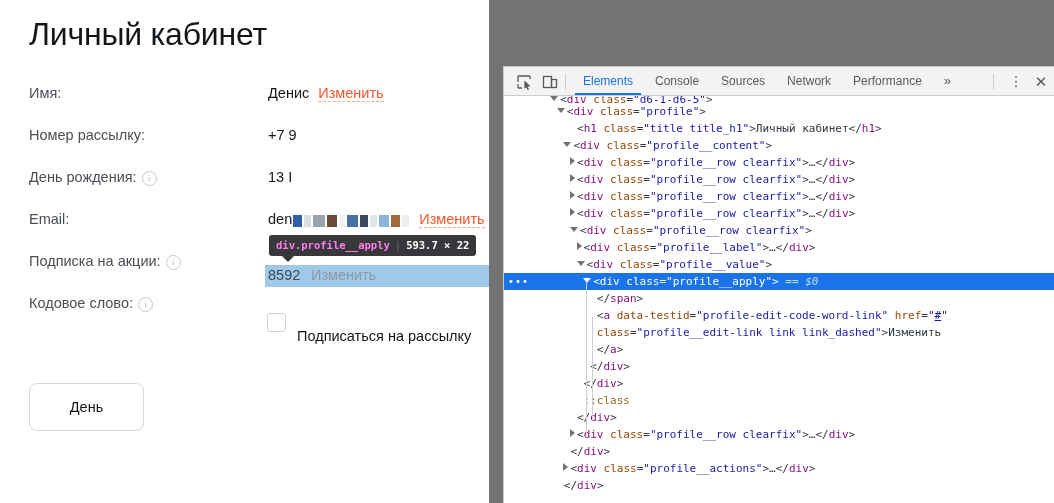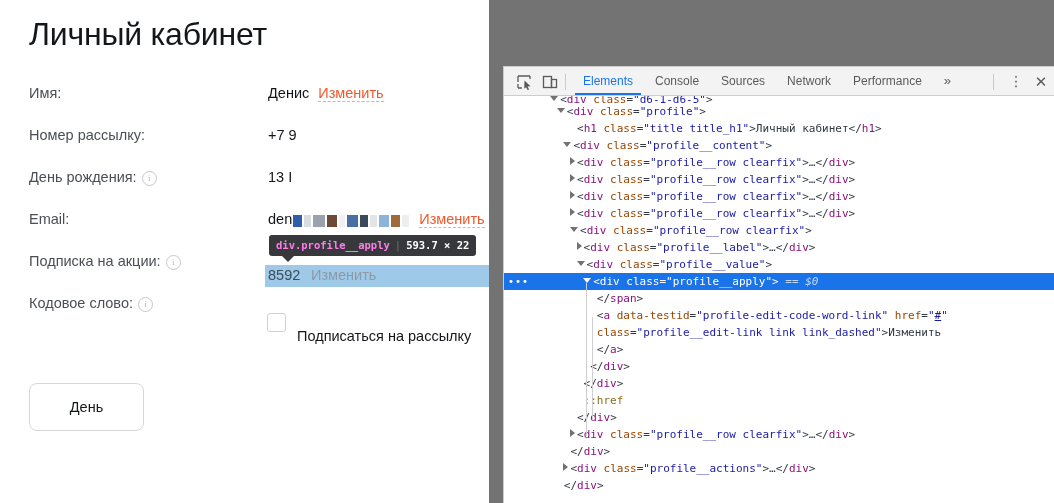--- a/index.html
+++ b/index.html
@@ -319,21 +319,21 @@
         <div class="tline"><span style="display: inline-block; width: 66px;"></span><span class="tri open"></span><span class="punc">&lt;</span><span class="tag">div</span><span class="attr"> class</span><span class="punc">=</span><span class="val">"profile__row clearfix"</span><span class="punc">&gt;</span></div>
         <div class="tline"><span style="display: inline-block; width: 72.6px;"></span><span class="tri"></span><span class="punc">&lt;</span><span class="tag">div</span><span class="attr"> class</span><span class="punc">=</span><span class="val">"profile__label"</span><span class="punc">&gt;</span><span class="punc">…</span><span class="punc">&lt;/</span><span class="tag">div</span><span class="punc">&gt;</span></div>
         <div class="tline"><span style="display: inline-block; width: 72.6px;"></span><span class="tri open"></span><span class="punc">&lt;</span><span class="tag">div</span><span class="attr"> class</span><span class="punc">=</span><span class="val">"profile__value"</span><span class="punc">&gt;</span></div>
         <div class="tline sel"><span class="badge-dots">•••</span><span style="display: inline-block; width: 79.2px;"></span><span class="tri open"></span><span class="punc">&lt;</span><span class="tag">div</span><span class="attr"> class</span><span class="punc">=</span><span class="val">"profile__apply"</span><span class="punc">&gt;</span><span class="dollar"> == $0</span></div>
         <div class="tline"><span style="display: inline-block; width: 85.8px;"></span><span style="display: inline-block; width: 7px;"></span><span class="punc">&lt;/</span><span class="tag">span</span><span class="punc">&gt;</span></div>
         <div class="tline"><span style="display: inline-block; width: 85.8px;"></span><span style="display: inline-block; width: 7px;"></span><span class="punc">&lt;</span><span class="tag">a</span><span class="attr"> data-testid</span><span class="punc">=</span><span class="val">"profile-edit-code-word-link"</span><span class="attr"> href</span><span class="punc">=</span><span class="val">"</span><span class="lnk">#</span><span class="val">"</span></div>
         <div class="tline"><span style="display: inline-block; width: 85.8px;"></span><span style="display: inline-block; width: 7px;"></span><span class="attr">class</span><span class="punc">=</span><span class="val">"profile__edit-link link link_dashed"</span><span class="punc">&gt;</span><span class="txt">Изменить</span></div>
         <div class="tline"><span style="display: inline-block; width: 85.8px;"></span><span style="display: inline-block; width: 7px;"></span><span class="punc">&lt;/</span><span class="tag">a</span><span class="punc">&gt;</span></div>
         <div class="tline"><span style="display: inline-block; width: 79.2px;"></span><span style="display: inline-block; width: 7px;"></span><span class="punc">&lt;/</span><span class="tag">div</span><span class="punc">&gt;</span></div>
         <div class="tline"><span style="display: inline-block; width: 72.6px;"></span><span style="display: inline-block; width: 7px;"></span><span class="punc">&lt;/</span><span class="tag">div</span><span class="punc">&gt;</span></div>
-        <div class="tline"><span style="display: inline-block; width: 72.6px;"></span><span style="display: inline-block; width: 7px;"></span><span class="gold">::href</span></div>
+        <div class="tline"><span style="display: inline-block; width: 72.6px;"></span><span style="display: inline-block; width: 7px;"></span><span class="gold">::class</span></div>
         <div class="tline"><span style="display: inline-block; width: 66px;"></span><span style="display: inline-block; width: 7px;"></span><span class="punc">&lt;/</span><span class="tag">div</span><span class="punc">&gt;</span></div>
         <div class="tline"><span style="display: inline-block; width: 66px;"></span><span class="tri"></span><span class="punc">&lt;</span><span class="tag">div</span><span class="attr"> class</span><span class="punc">=</span><span class="val">"profile__row clearfix"</span><span class="punc">&gt;</span><span class="punc">…</span><span class="punc">&lt;/</span><span class="tag">div</span><span class="punc">&gt;</span></div>
         <div class="tline"><span style="display: inline-block; width: 59.4px;"></span><span style="display: inline-block; width: 7px;"></span><span class="punc">&lt;/</span><span class="tag">div</span><span class="punc">&gt;</span></div>
         <div class="tline"><span style="display: inline-block; width: 59.4px;"></span><span class="tri"></span><span class="punc">&lt;</span><span class="tag">div</span><span class="attr"> class</span><span class="punc">=</span><span class="val">"profile__actions"</span><span class="punc">&gt;</span><span class="punc">…</span><span class="punc">&lt;/</span><span class="tag">div</span><span class="punc">&gt;</span></div>
         <div class="tline"><span style="display: inline-block; width: 52.8px;"></span><span style="display: inline-block; width: 7px;"></span><span class="punc">&lt;/</span><span class="tag">div</span><span class="punc">&gt;</span></div>
         <div class="guide" style="left: 88.2px; top: 221px; height: 102px;"></div>
         <div class="guide" style="left: 81.6px; top: 187px; height: 153px;"></div>
       </div>
 
     <div class="dt-scroll">

